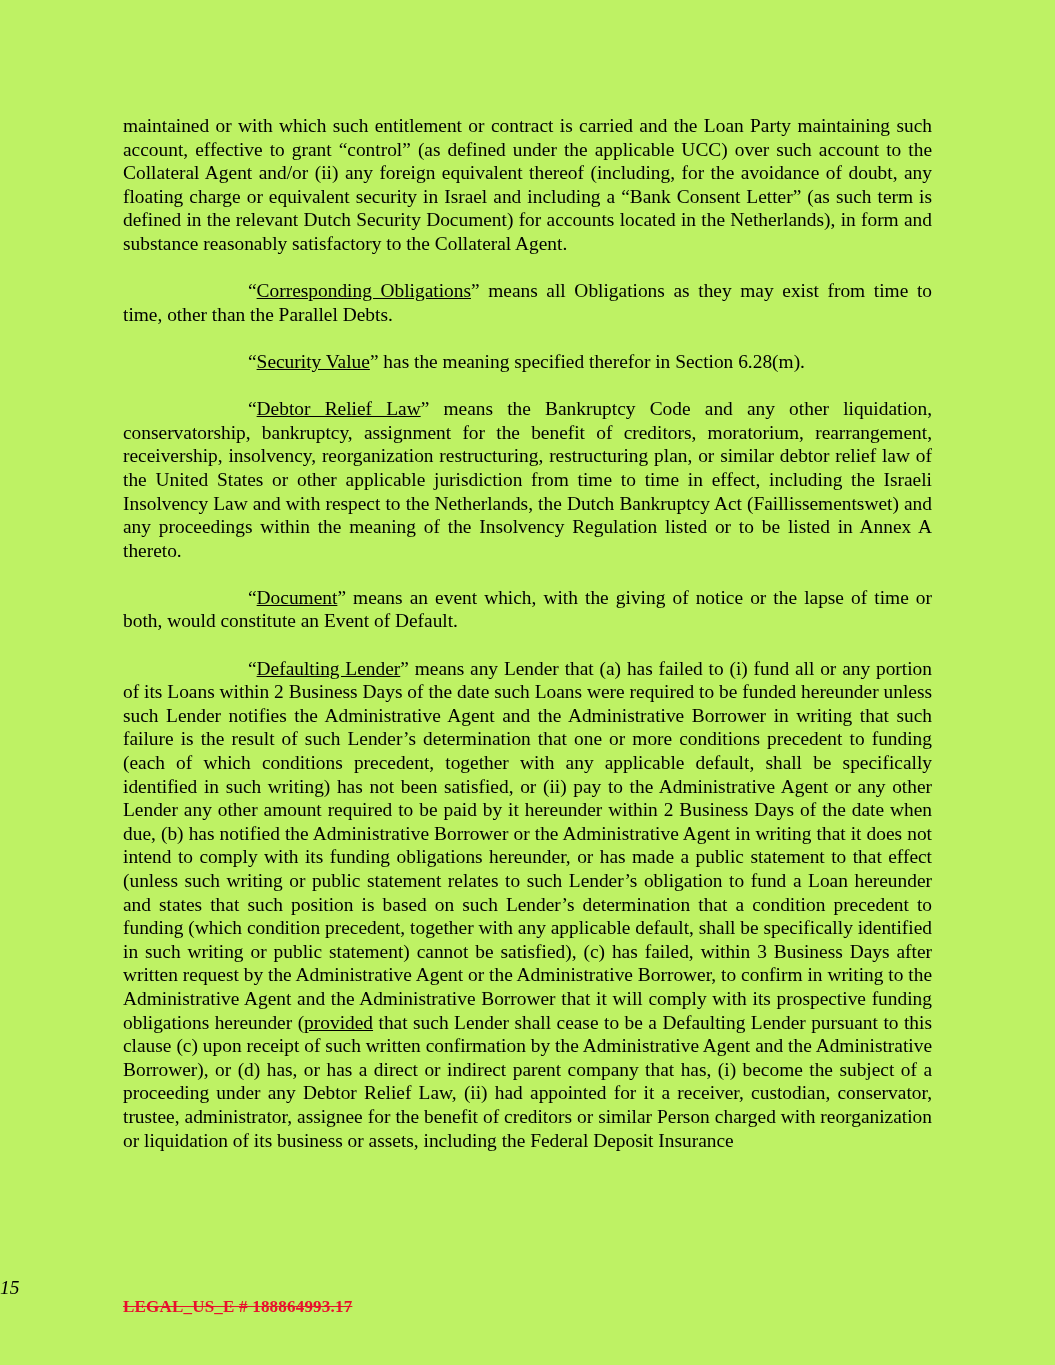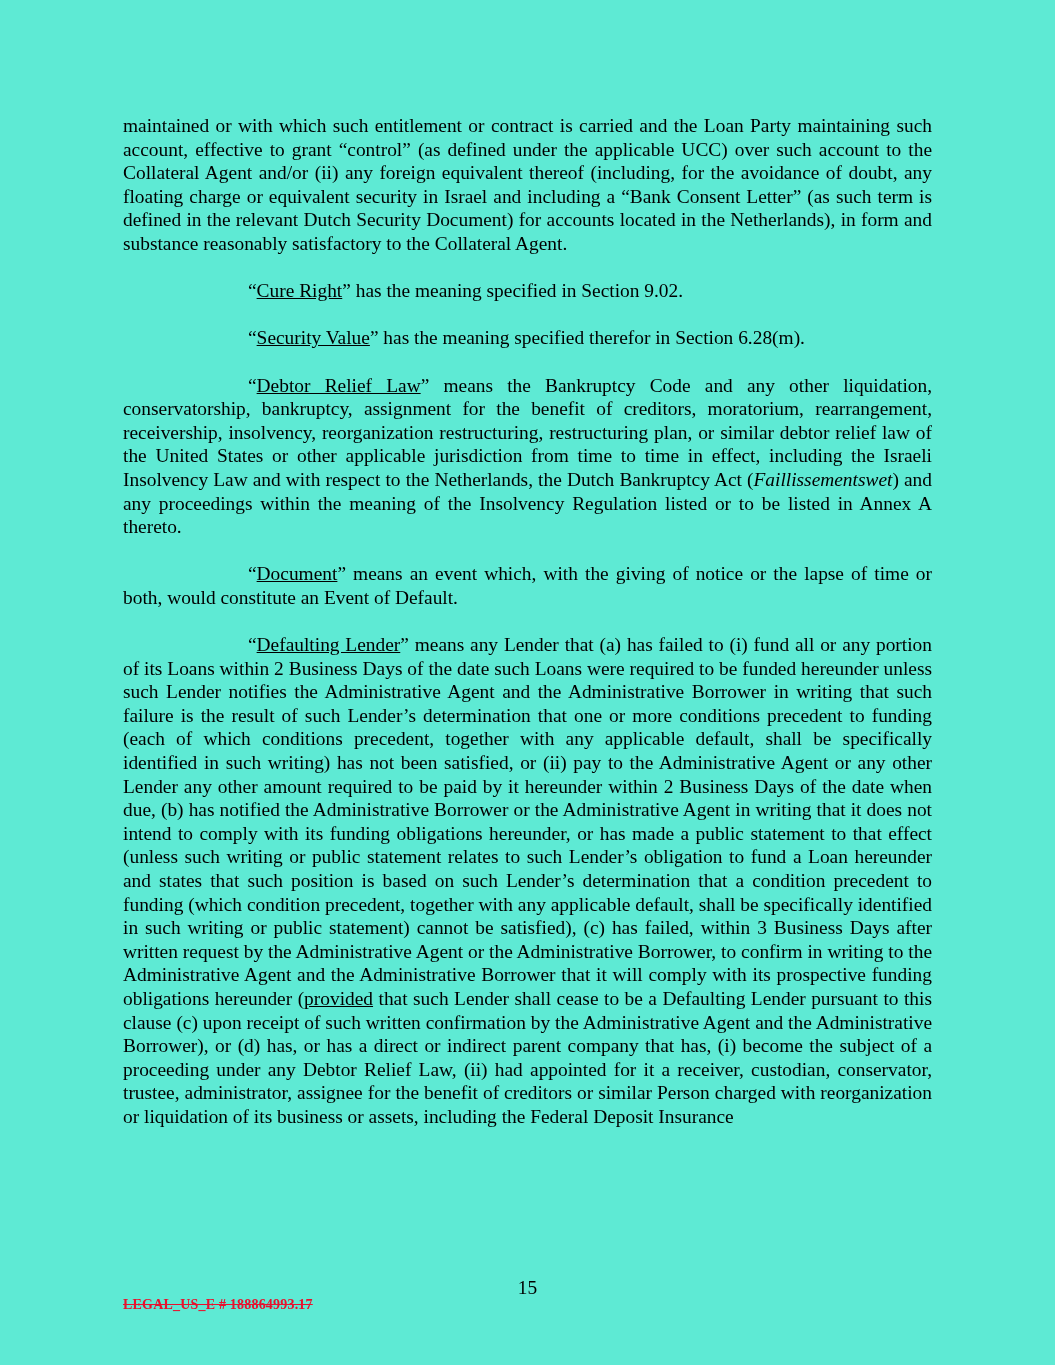--- a/index.html
+++ b/index.html
@@ -4,21 +4,21 @@
 <style>
   html, body {
     margin: 0;
     padding: 0;
     background: #ffffff;
   }
   .page {
     position: relative;
     width: 1055px;
     height: 1365px;
-    background: #5eead4;
+    background: #bef264;
     font-family: "Liberation Serif", "DejaVu Serif", serif;
     color: #000000;
     overflow: hidden;
   }
   .content {
     position: absolute;
     left: 123px;
     top: 114px;
     width: 809px;
     text-align: justify;
@@ -26,48 +26,49 @@
     line-height: 23.6px;
   }
   .para {
     margin: 0 0 23.6px 0;
     padding: 0;
   }
   .para.indent {
     text-indent: 125px;
   }
   .u { text-decoration: underline; }
-  .i { font-style: italic; }
+  .i { }
   .page-number {
     position: absolute;
     left: 0;
     top: 1276px;
     width: 100%;
-    text-align: center;
+    text-align: left;
     font-size: 19.4px;
     line-height: 23.6px;
+    font-style: italic;
   }
   .doc-id {
     position: absolute;
     left: 123px;
     top: 1297px;
-    font-size: 14px;
+    font-size: 17px;
     font-weight: bold;
     text-decoration: line-through;
     letter-spacing: 0.2px;
     text-align: right;
   }
 </style>
 </head>
 <body>
 
 <div class="page">
   <div class="content">
       <p class="para"><span>maintained or with which such entitlement or contract is carried and the Loan Party maintaining such account, effective to grant “control” (as defined under the applicable UCC) over such account to the Collateral Agent and/or (ii) any foreign equivalent thereof (including, for the avoidance of doubt, any floating charge or equivalent security in Israel and including a “Bank Consent Letter” (as such term is defined in the relevant Dutch Security Document) for accounts located in the Netherlands), in form and substance reasonably satisfactory to the Collateral Agent.</span></p>
-      <p class="para indent"><span>“</span><span class="u">Cure Right</span><span>” has the meaning specified in Section 9.02.</span></p>
+      <p class="para indent"><span>“</span><span class="u">Corresponding Obligations</span><span>” means all Obligations as they may exist from time to time, other than the Parallel Debts.</span></p>
       <p class="para indent"><span>“</span><span class="u">Security Value</span><span>” has the meaning specified therefor in Section 6.28(m).</span></p>
       <p class="para indent"><span>“</span><span class="u">Debtor Relief Law</span><span>” means the Bankruptcy Code and any other liquidation, conservatorship, bankruptcy, assignment for the benefit of creditors, moratorium, rearrangement, receivership, insolvency, reorganization restructuring, restructuring plan, or similar debtor relief law of the United States or other applicable jurisdiction from time to time in effect, including the Israeli Insolvency Law and with respect to the Netherlands, the Dutch Bankruptcy Act (</span><span class="i">Faillissementswet</span><span>) and any proceedings within the meaning of the Insolvency Regulation listed or to be listed in Annex A thereto.</span></p>
       <p class="para indent"><span>“</span><span class="u">Document</span><span>” means an event which, with the giving of notice or the lapse of time or both, would constitute an Event of Default.</span></p>
       <p class="para indent"><span>“</span><span class="u">Defaulting Lender</span><span>” means any Lender that (a) has failed to (i) fund all or any portion of its Loans within 2 Business Days of the date such Loans were required to be funded hereunder unless such Lender notifies the Administrative Agent and the Administrative Borrower in writing that such failure is the result of such Lender’s determination that one or more conditions precedent to funding (each of which conditions precedent, together with any applicable default, shall be specifically identified in such writing) has not been satisfied, or (ii) pay to the Administrative Agent or any other Lender any other amount required to be paid by it hereunder within 2 Business Days of the date when due, (b) has notified the Administrative Borrower or the Administrative Agent in writing that it does not intend to comply with its funding obligations hereunder, or has made a public statement to that effect (unless such writing or public statement relates to such Lender’s obligation to fund a Loan hereunder and states that such position is based on such Lender’s determination that a condition precedent to funding (which condition precedent, together with any applicable default, shall be specifically identified in such writing or public statement) cannot be satisfied), (c) has failed, within 3 Business Days after written request by the Administrative Agent or the Administrative Borrower, to confirm in writing to the Administrative Agent and the Administrative Borrower that it will comply with its prospective funding obligations hereunder (</span><span class="u">provided</span><span> that such Lender shall cease to be a Defaulting Lender pursuant to this clause (c) upon receipt of such written confirmation by the Administrative Agent and the Administrative Borrower), or (d) has, or has a direct or indirect parent company that has, (i) become the subject of a proceeding under any Debtor Relief Law, (ii) had appointed for it a receiver, custodian, conservator, trustee, administrator, assignee for the benefit of creditors or similar Person charged with reorganization or liquidation of its business or assets, including the Federal Deposit Insurance</span></p>
     </div>
   <div class="page-number">15</div>
   <div class="doc-id" style="color: rgb(232, 17, 45);">LEGAL_US_E # 188864993.17</div>
 </div>
 
 </body></html>

